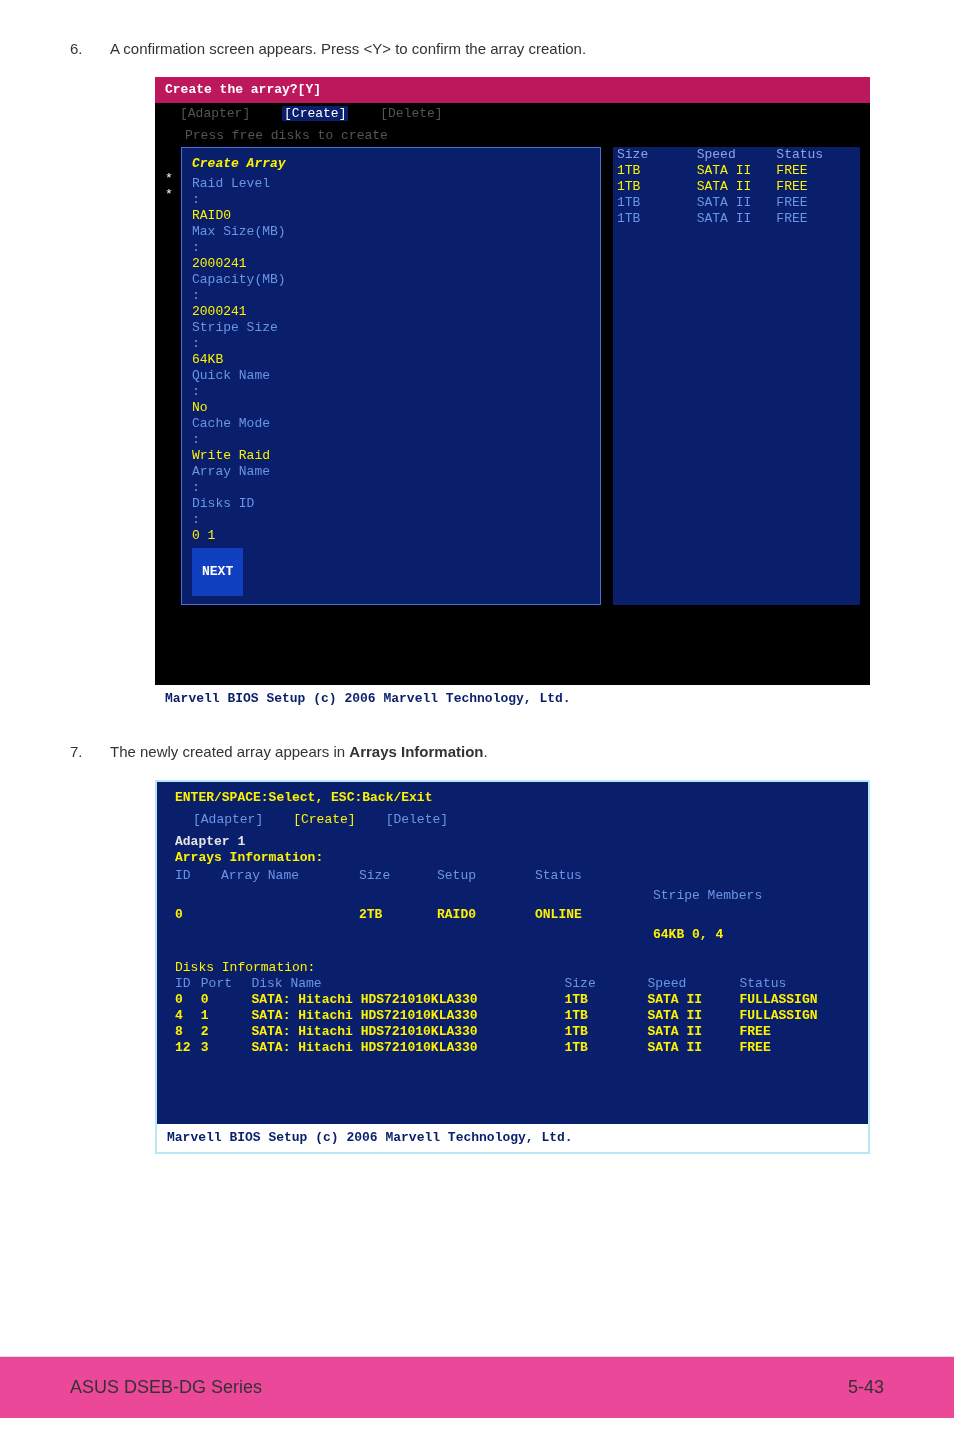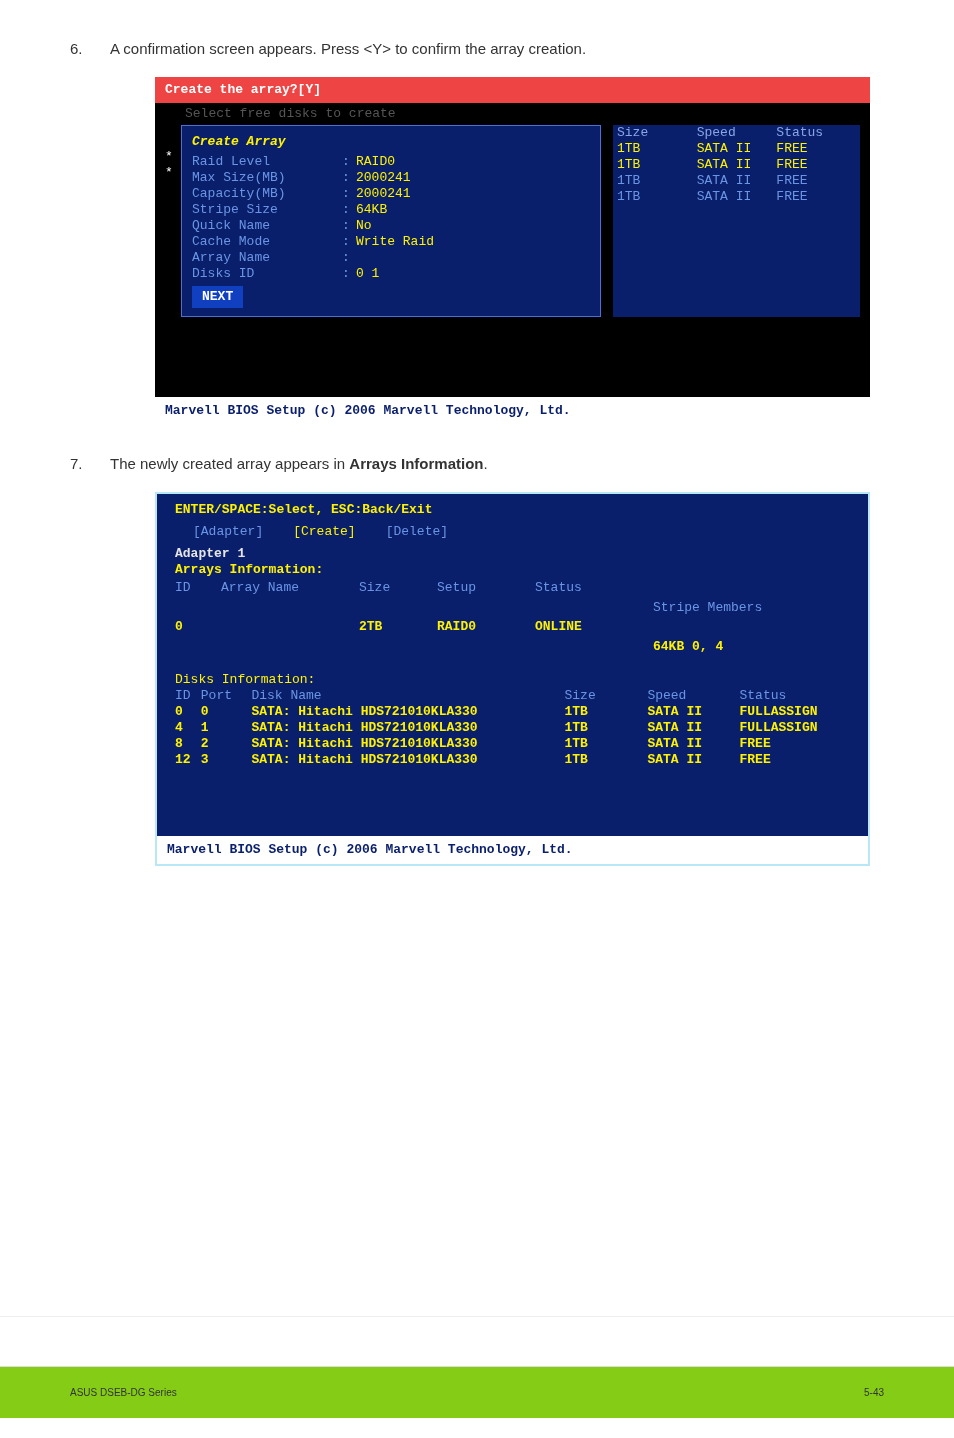--- a/index.html
+++ b/index.html
@@ -18,21 +18,21 @@
       margin-left: 85px;
       margin-bottom: 30px;
       width: 715px;
       font-family: 'Courier New', monospace;
       font-size: 13px;
       line-height: 16px;
     }
     .bios-box.black { background: #000; }
     .bios-box.blue { background: #0a1f6b; border: 2px solid #b8e8f5; }
     .bios-header-black {
-      background: #ef4444;
+      background: #be185d;
       color: #fff;
       font-weight: bold;
       padding: 5px 10px;
     }
     .tab-row {
       color: #444;
       padding: 3px 25px;
     }
     .tab-row span { margin-right: 24px; }
     .tab-row span.active { color: #fff; background: #0a1f6b; padding: 0 2px; }
@@ -48,30 +48,31 @@
     .leftcol {
       width: 420px;
       background: #0a1f6b;
       border: 1px solid #4a6fd9;
       padding: 8px 10px;
       margin-right: 12px;
     }
     .leftcol .field {
       display: flex;
       color: #6a95e5;
+      flex-direction: column;
     }
     .leftcol .field .k { width: 150px; }
     .leftcol .field .sep { width: 14px; }
     .leftcol .field .v { color: #fff200; }
     .leftcol .create-title { color: #fff200; font-weight: bold; padding-bottom: 4px; font-style: italic; }
     .next-btn {
       background: #1040c0;
       color: #fff;
       font-weight: bold;
-      padding: 3px 10px;
+      padding: 16px 10px;
       display: inline-block;
       margin-top: 4px;
     }
     .rightcol {
       flex: 1;
       background: #0a1f6b;
     }
     .righthead {
       display: flex;
       color: #8aa5e5;
@@ -122,40 +123,45 @@
     .spacer-blue { height: 60px; }
     .spacer-black { height: 70px; }
     .page-footer {
       position: fixed;
       bottom: 20px;
       left: 0;
       width: 954px;
       padding: 20px 70px;
       display: flex;
       justify-content: space-between;
-      font-size: 10px;
+      font-size: 18px;
       color: #333;
       border-top: 1px solid #ddd;
-      background: #84cc16;
+      background: #ec4899;
     }
     .hr { border-top: 1px solid #eee; margin-top: 400px; }
   </style>
 </head>
 <body>
 
 <div class="content">
 
   <div class="step">
     <div class="step-num">6.</div>
     <div class="step-text">A confirmation screen appears. Press &lt;Y&gt; to confirm the array creation.</div>
   </div>
 
   <div class="bios-box black">
     <div class="bios-header-black">Create the array?[Y]</div>
-    <div class="select-line">Select free disks to create</div>
+    <div class="tab-row">
+      <span class="inactive">[Adapter]</span>
+      <span class="active">[Create]</span>
+      <span class="inactive">[Delete]</span>
+    </div>
+    <div class="select-line">Press free disks to create</div>
 
     <div class="bios-cols">
       <div style="display:flex">
         <div style="width:16px;padding-top:8px;">
           <div style="height:16px;"></div>
           <div class="star-col">*</div>
           <div class="star-col">*</div>
         </div>
         <div class="leftcol">
           <div class="create-title">Create Array</div>

